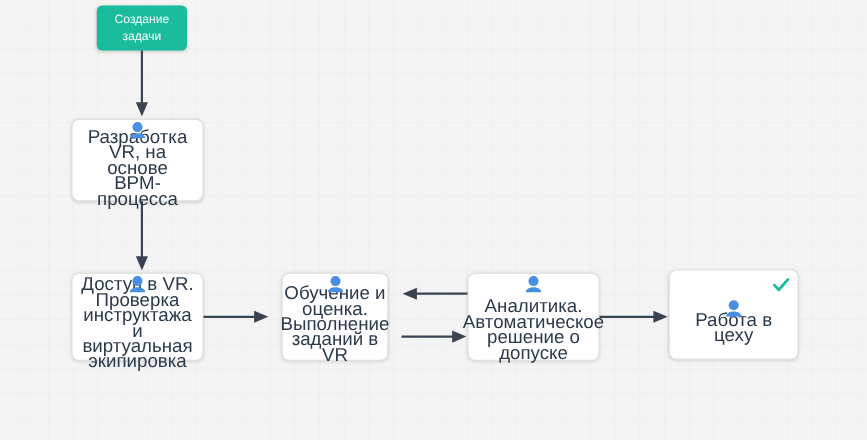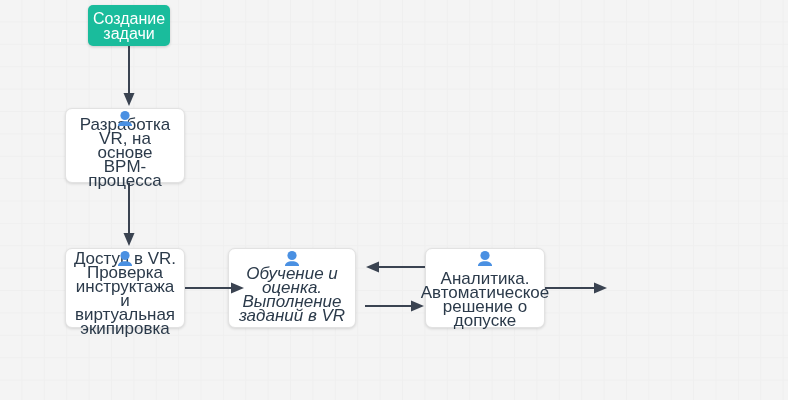--- a/index.html
+++ b/index.html
@@ -34,21 +34,21 @@
     flex-direction: column;
     align-items: center;
     justify-content: center;
   }
 
   .node-start {
     background: #1abc9c;
     border-radius: 5px;
     box-shadow: 0 1px 3px rgba(0,0,0,0.18);
     color: #ffffff;
-    font-size: 16px;
+    font-size: 11px;
     line-height: 15px;
     text-align: center;
     font-weight: normal;
   }
 
   .node-task {
     background: #ffffff;
     border: 1px solid #e2e2e2;
     border-radius: 7px;
     box-shadow: 0 1px 3px rgba(0,0,0,0.13);
@@ -171,21 +171,21 @@
         <path d="M11 17.2c-4.2 0-7 2.1-7 4.3v0.5h14v-0.5c0-2.2-2.8-4.3-7-4.3z" fill="#4a90e2"></path>
       </svg>
     </span>
     <span class="node-label" style="margin-top:12px;">Доступ в VR.
 Проверка
 инструктажа и
 виртуальная
 экипировка</span>
   </div>
 
-  <div class="node node-task" style="left:228px; top:248px; width:128px; height:80px;font-style:italic;">
+  <div class="node node-task" style="left:256px; top:248px; width:97px; height:80px;">
     <span class="person-icon">
       <svg width="22" height="22" viewBox="0 0 22 22">
         <circle cx="11" cy="11.5" r="4.6" fill="#4a90e2"></circle>
         <path d="M11 17.2c-4.2 0-7 2.1-7 4.3v0.5h14v-0.5c0-2.2-2.8-4.3-7-4.3z" fill="#4a90e2"></path>
       </svg>
     </span>
     <span class="node-label" style="margin-top:14px;">Обучение и оценка.
 Выполнение
 заданий в VR</span>
   </div>
@@ -195,14 +195,28 @@
       <svg width="22" height="22" viewBox="0 0 22 22">
         <circle cx="11" cy="11.5" r="4.6" fill="#4a90e2"></circle>
         <path d="M11 17.2c-4.2 0-7 2.1-7 4.3v0.5h14v-0.5c0-2.2-2.8-4.3-7-4.3z" fill="#4a90e2"></path>
       </svg>
     </span>
     <span class="node-label" style="margin-top:23px;">Аналитика.
 Автоматическое
 решение о допуске</span>
   </div>
 
+  <div class="node node-task" style="left:608px; top:245px; width:118px; height:82px;">
+    <span class="check-icon">
+      <svg width="16" height="16" viewBox="0 0 16 16">
+        <path d="M2 8.4 L6 12.4 L14.2 3.2" stroke="#1abc9c" stroke-width="2.6" fill="none" stroke-linecap="round" stroke-linejoin="round"></path>
+      </svg>
+    </span>
+    <span class="person-icon" style="top:20px;">
+      <svg width="22" height="22" viewBox="0 0 22 22">
+        <circle cx="11" cy="11.5" r="4.6" fill="#4a90e2"></circle>
+        <path d="M11 17.2c-4.2 0-7 2.1-7 4.3v0.5h14v-0.5c0-2.2-2.8-4.3-7-4.3z" fill="#4a90e2"></path>
+      </svg>
+    </span>
+    <span class="node-label" style="margin-top:24px;">Работа в цеху</span>
+  </div>
 
 </div>
 
 </body></html>

